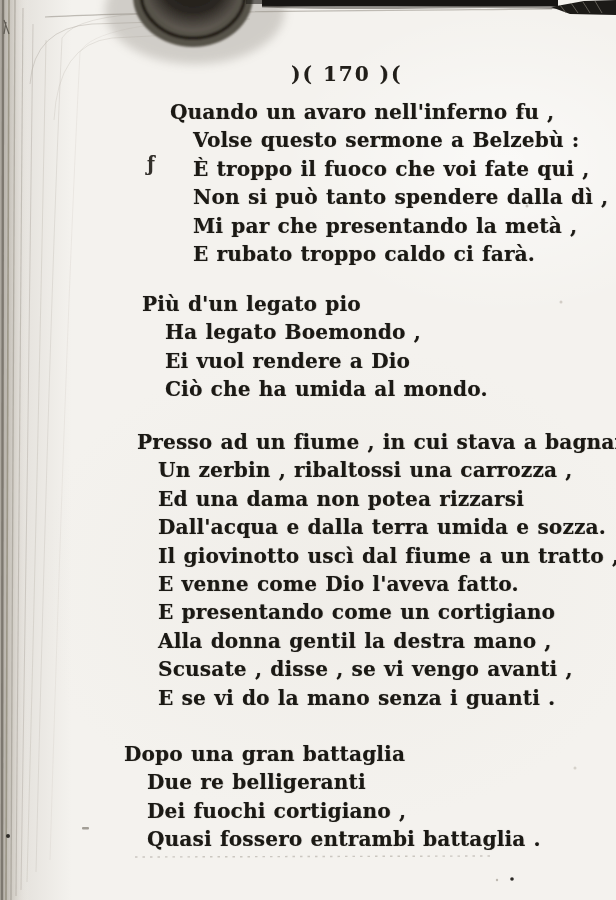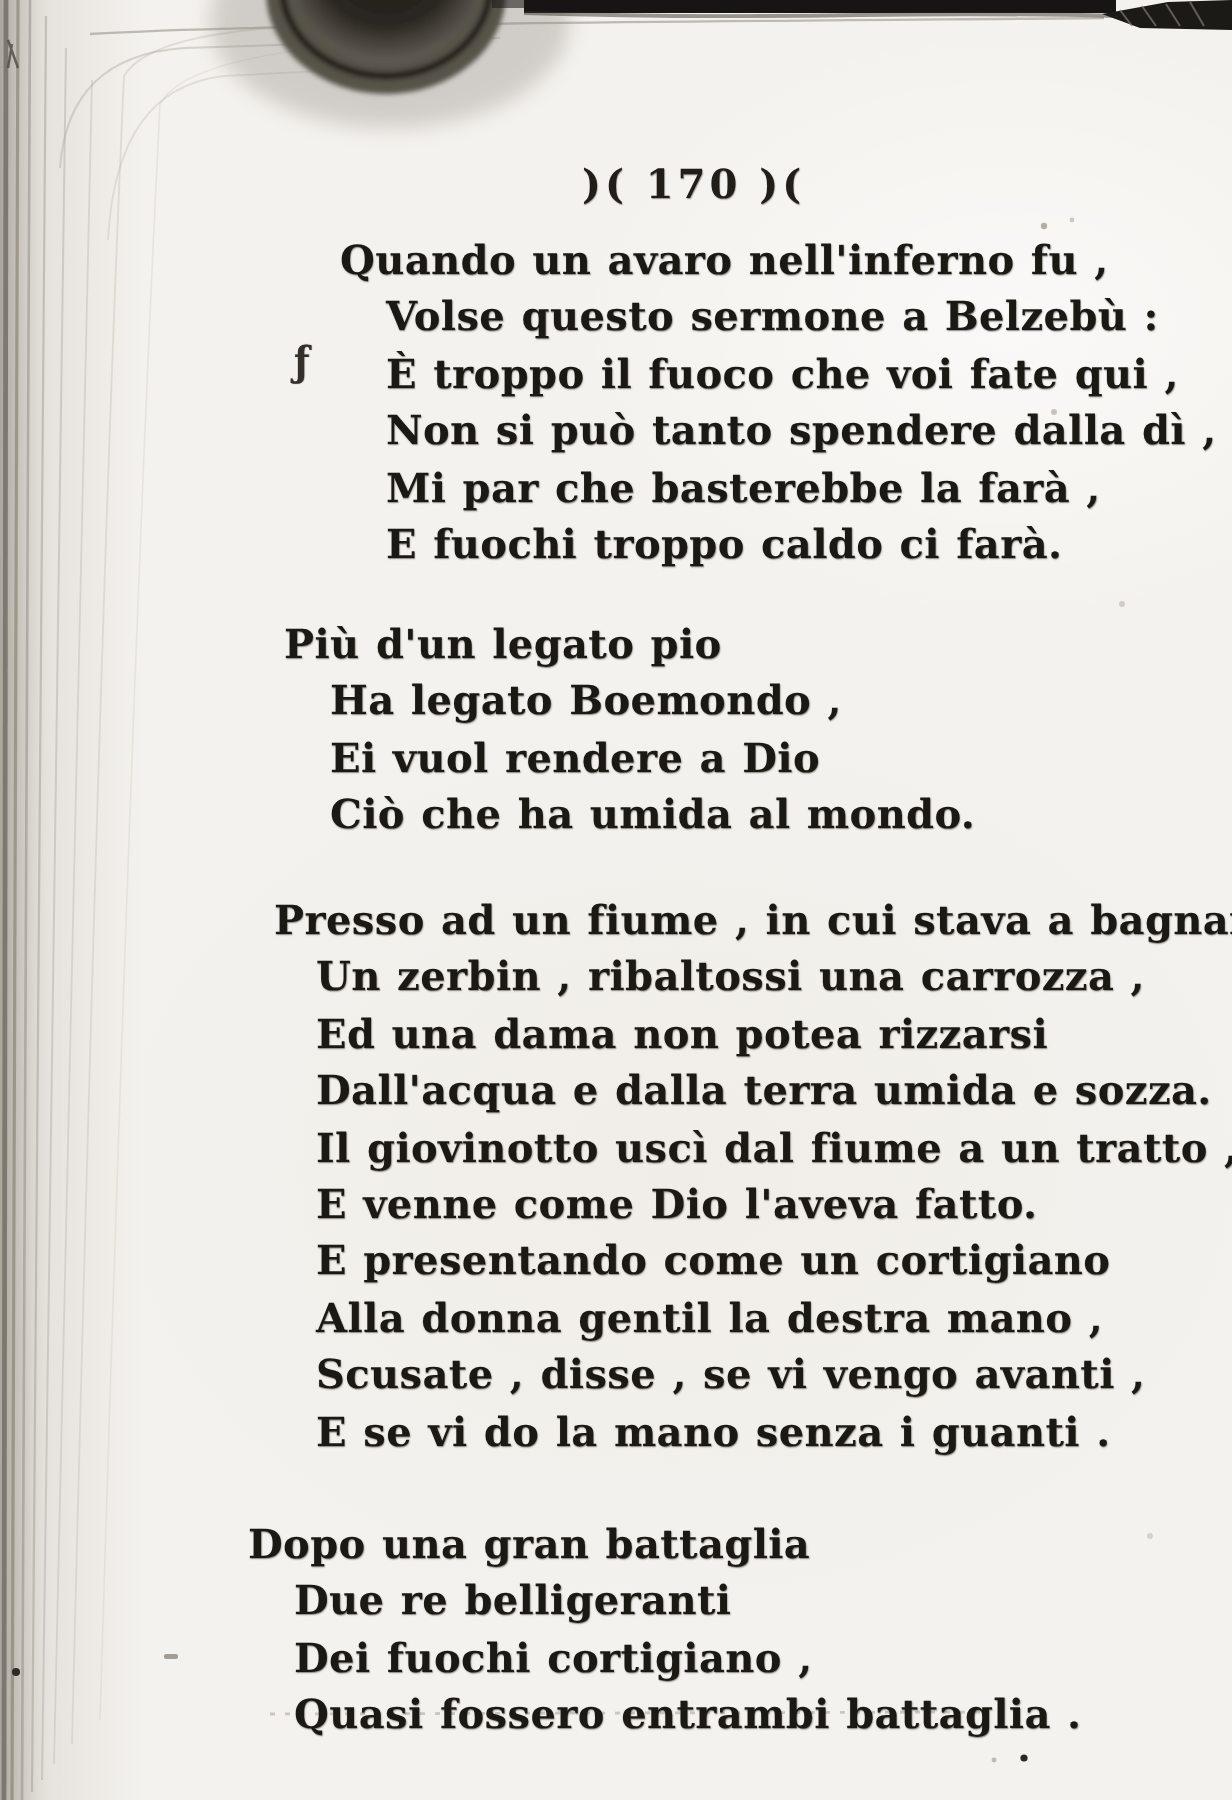--- a/index.html
+++ b/index.html
@@ -21,21 +21,21 @@
   }
   .artifact-layer {
     position: absolute;
     top: 0; left: 0;
     width: 616px; height: 900px;
     z-index: 0;
     pointer-events: none;
   }
   .text-layer {
     position: absolute;
-    top: 18px; left: 0;
+    top: 0; left: 0;
     width: 616px; height: 654px;
     z-index: 1;
   }
   .page-number {
     position: absolute;
     left: 291px;
     top: 62px;
     font-size: 20px;
     font-weight: bold;
     letter-spacing: 2px;
@@ -154,22 +154,22 @@
 
   <div class="page-number">)( 170 )(</div>
 
   <div class="margin-mark">ƒ</div>
 
   <div class="stanza" id="stanza-1">
     <div class="verse-line">Quando un avaro nell'inferno fu ,</div>
     <div class="verse-line indented">Volse questo sermone a Belzebù :</div>
     <div class="verse-line indented">È troppo il fuoco che voi fate qui ,</div>
     <div class="verse-line indented">Non si può tanto spendere dalla dì ,</div>
-    <div class="verse-line indented">Mi par che basterebbe la farà ,</div>
-    <div class="verse-line indented">E fuochi troppo caldo ci farà.</div>
+    <div class="verse-line indented">Mi par che presentando la metà ,</div>
+    <div class="verse-line indented">E rubato troppo caldo ci farà.</div>
   </div>
 
   <div class="stanza" id="stanza-2">
     <div class="verse-line">Più d'un legato pio</div>
     <div class="verse-line indented">Ha legato Boemondo ,</div>
     <div class="verse-line indented">Ei vuol rendere a Dio</div>
     <div class="verse-line indented">Ciò che ha umida al mondo.</div>
   </div>
 
   <div class="stanza" id="stanza-3">

